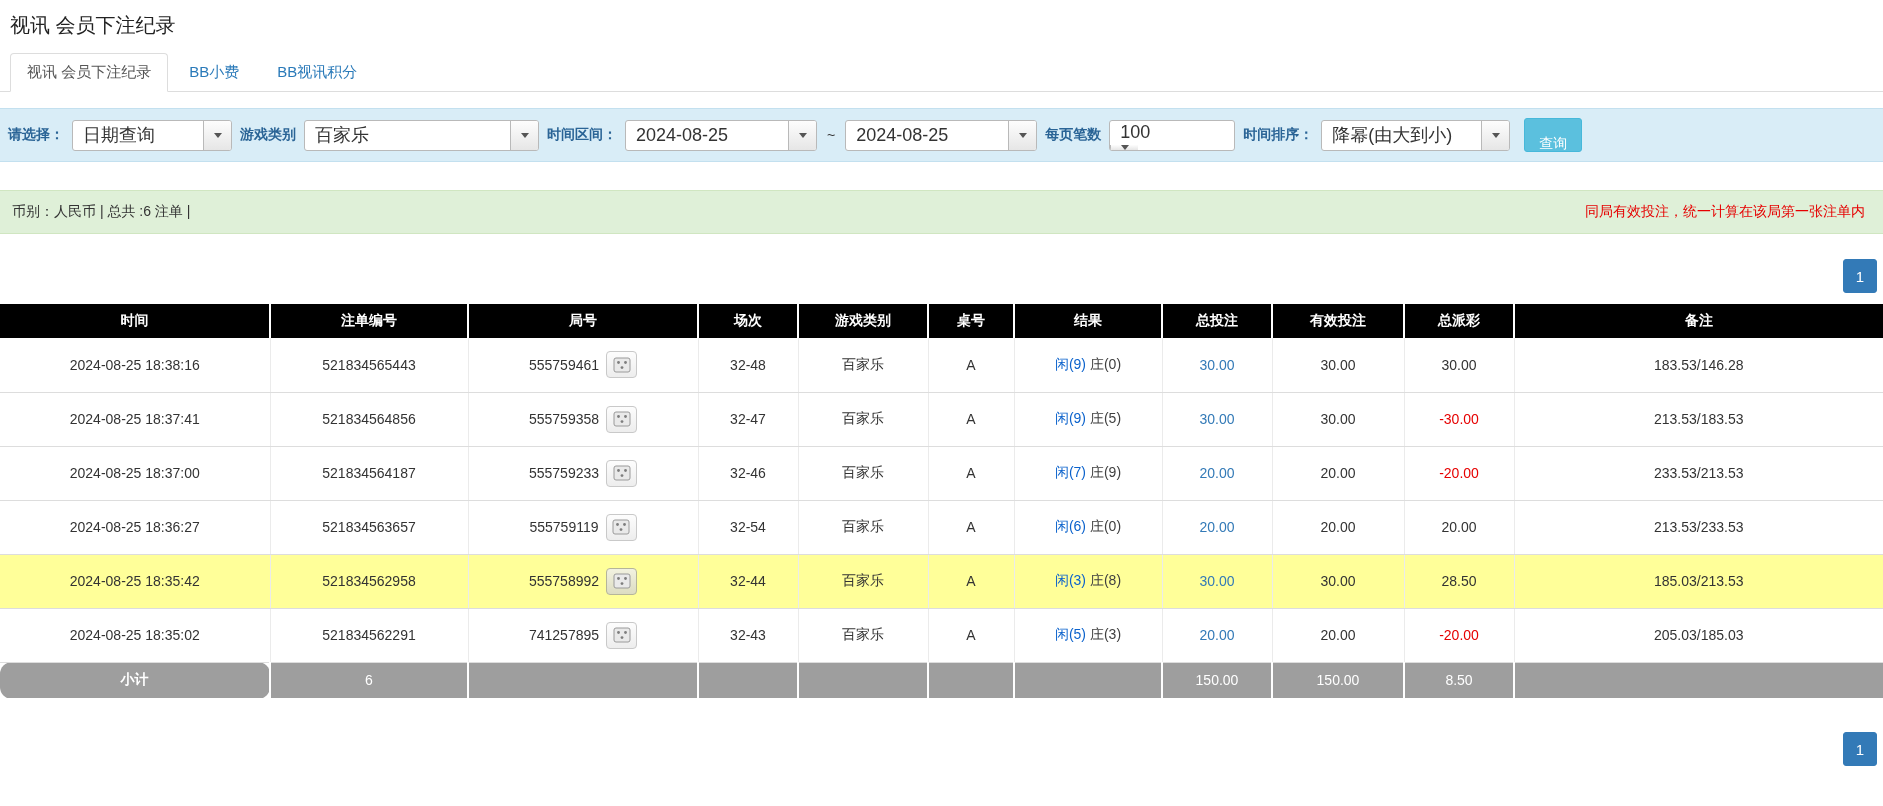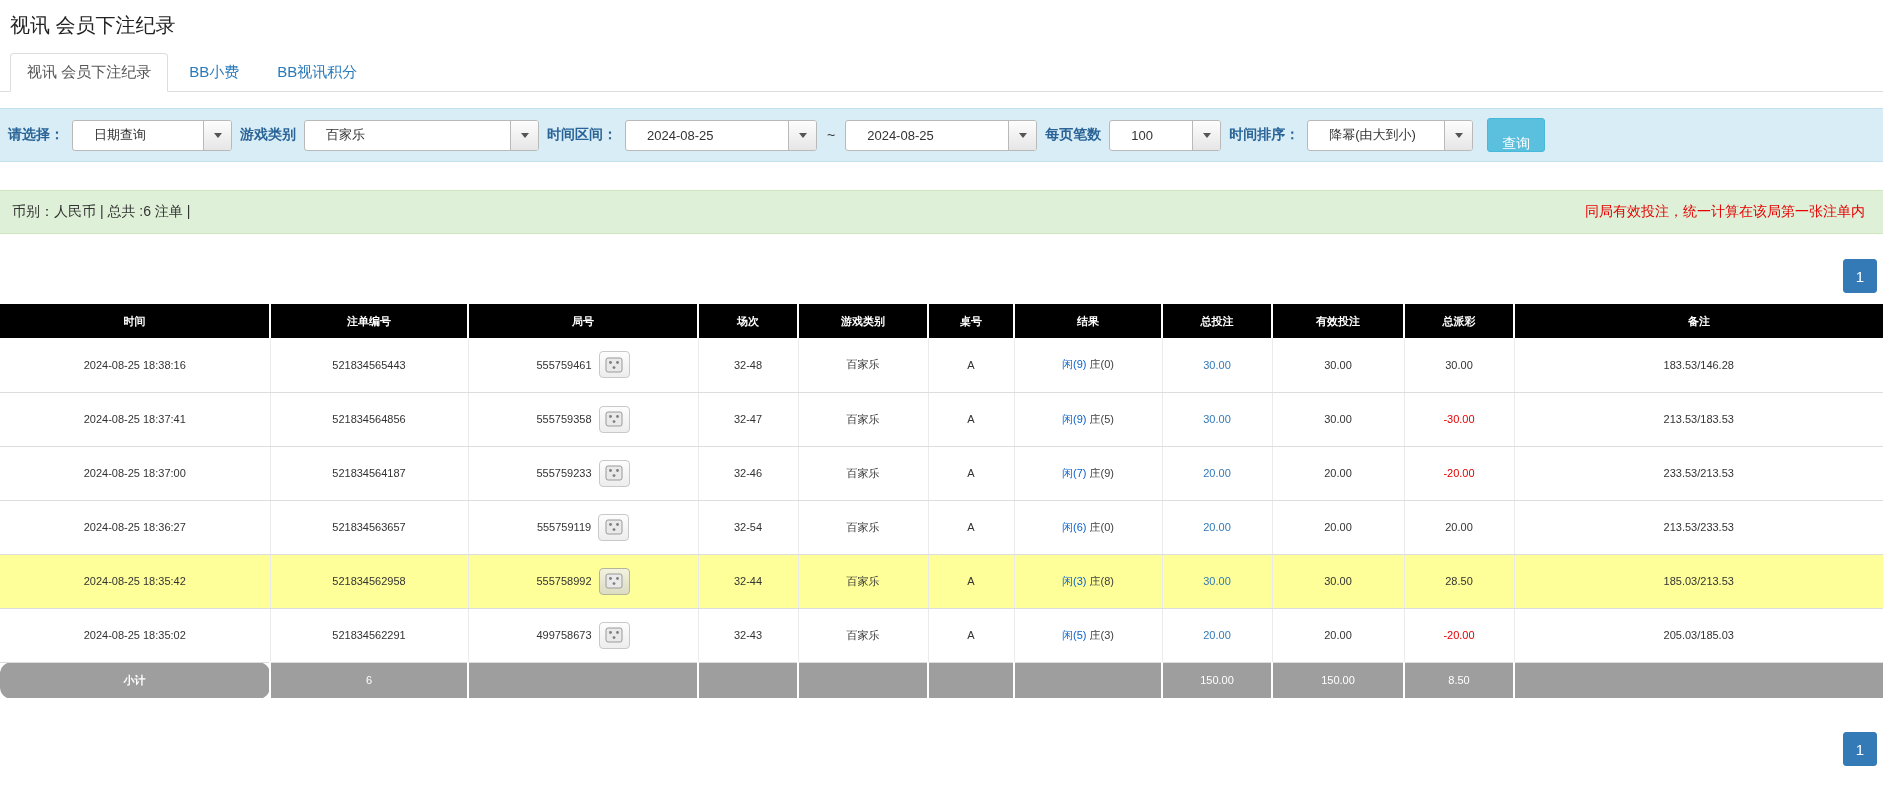--- a/index.html
+++ b/index.html
@@ -27,31 +27,31 @@
   
   .filter-bar {
     margin-top:16px; background:#d9edf7; border-top:1px solid #c3e0ef; border-bottom:1px solid #c3e0ef;
     padding:9px 8px; display:flex; align-items:center; gap:8px; white-space:nowrap;
   }
   .flabel { color:#2a6496; font-weight:bold; font-size:14px; }
   .combo {
     background:#fff; border:1px solid #b9b9b9; border-radius:3px; height:31px;
     display:inline-flex; align-items:stretch; overflow:hidden; cursor:pointer;
   }
-  .combo-text { padding:0 21px; display:flex; align-items:center; color:#333; font-size:13px; flex:1; overflow:hidden; }
+  .combo-text { padding:0 10px; display:flex; align-items:center; color:#333; font-size:18px; flex:1; overflow:hidden; }
   .combo-btn {
     width:28px; border-left:1px solid #b9b9b9; background:linear-gradient(#fdfdfd,#e6e6e6);
     display:flex; align-items:center; justify-content:center; flex:0 0 auto;
   }
   .caret { width:0; height:0; border-left:4px solid transparent; border-right:4px solid transparent; border-top:5px solid #555; }
   .w-query { width:160px; }
   .w-game  { width:235px; }
   .w-date  { width:192px; }
-  .w-size  { width:112px; }
-  .w-sort  { width:166px; }
+  .w-size  { width:126px;flex-direction:column; }
+  .w-sort  { width:189px; }
   .tilde { color:#333; padding:0 2px; }
   .search-btn {
     margin-left:6px; height:31px; padding:16px 14px; font-size:14px;
     background:#5bc0de; border:1px solid #46b8da; border-radius:3px; color:#fff; cursor:pointer;
     font-family:inherit;
   }
 
   
   .info-bar {
     margin-top:28px; background:#dff0d8; border-top:1px solid #d0e6c1; border-bottom:1px solid #d0e6c1;
@@ -64,21 +64,21 @@
   .pager { display:flex; justify-content:flex-end; padding-right:6px; }
   .pager.top { margin-top:25px; margin-bottom:11px; }
   .pager.bottom { margin-top:32px; }
   .page-btn {
     min-width:34px; height:34px; padding:0 6px;
     background:#337ab7; border:1px solid #337ab7; border-radius:3px;
     color:#fff; font-size:15px; display:flex; align-items:center; justify-content:center; cursor:pointer;
   }
 
   
-  table.records { width:100%; border-collapse:collapse; table-layout:fixed; font-size:11px; }
+  table.records { width:100%; border-collapse:collapse; table-layout:fixed; font-size:14px; }
   thead th {
     background:#000; color:#fff; font-weight:bold; height:34px;
     text-align:center; border-right:2px solid #fff; padding:0 4px;
   }
   thead th:last-child { border-right:none; }
   tbody.data td {
     height:54px; text-align:center; background:#fff;
     border-bottom:1px solid #ddd; border-right:1px solid #ebebeb; padding:0 4px; color:#333;
   }
   tbody.data td:last-child { border-right:none; }
@@ -367,21 +367,21 @@
       <span class="payout-val">28.50</span>
     </td>
     <td>185.03/213.53</td>
   </tr>
 
   <tr>
     <td>2024-08-25 18:35:02</td>
     <td>521834562291</td>
     <td>
       <span class="round-inner">
-        <span>499758673</span>
+        <span>741257895</span>
         <span class="icon-btn">
           <svg width="18" height="16" viewBox="0 0 18 16" aria-hidden="true">
             <rect x="1" y="1" width="16" height="14" rx="2" fill="#e9e9e9" stroke="#9a9a9a"></rect>
             <circle cx="5.5" cy="5.5" r="1.4" fill="#7d7d7d"></circle>
             <circle cx="12.5" cy="5.5" r="1.4" fill="#7d7d7d"></circle>
             <circle cx="9" cy="10.6" r="1.4" fill="#7d7d7d"></circle>
           </svg>
         </span>
       </span>
     </td>

